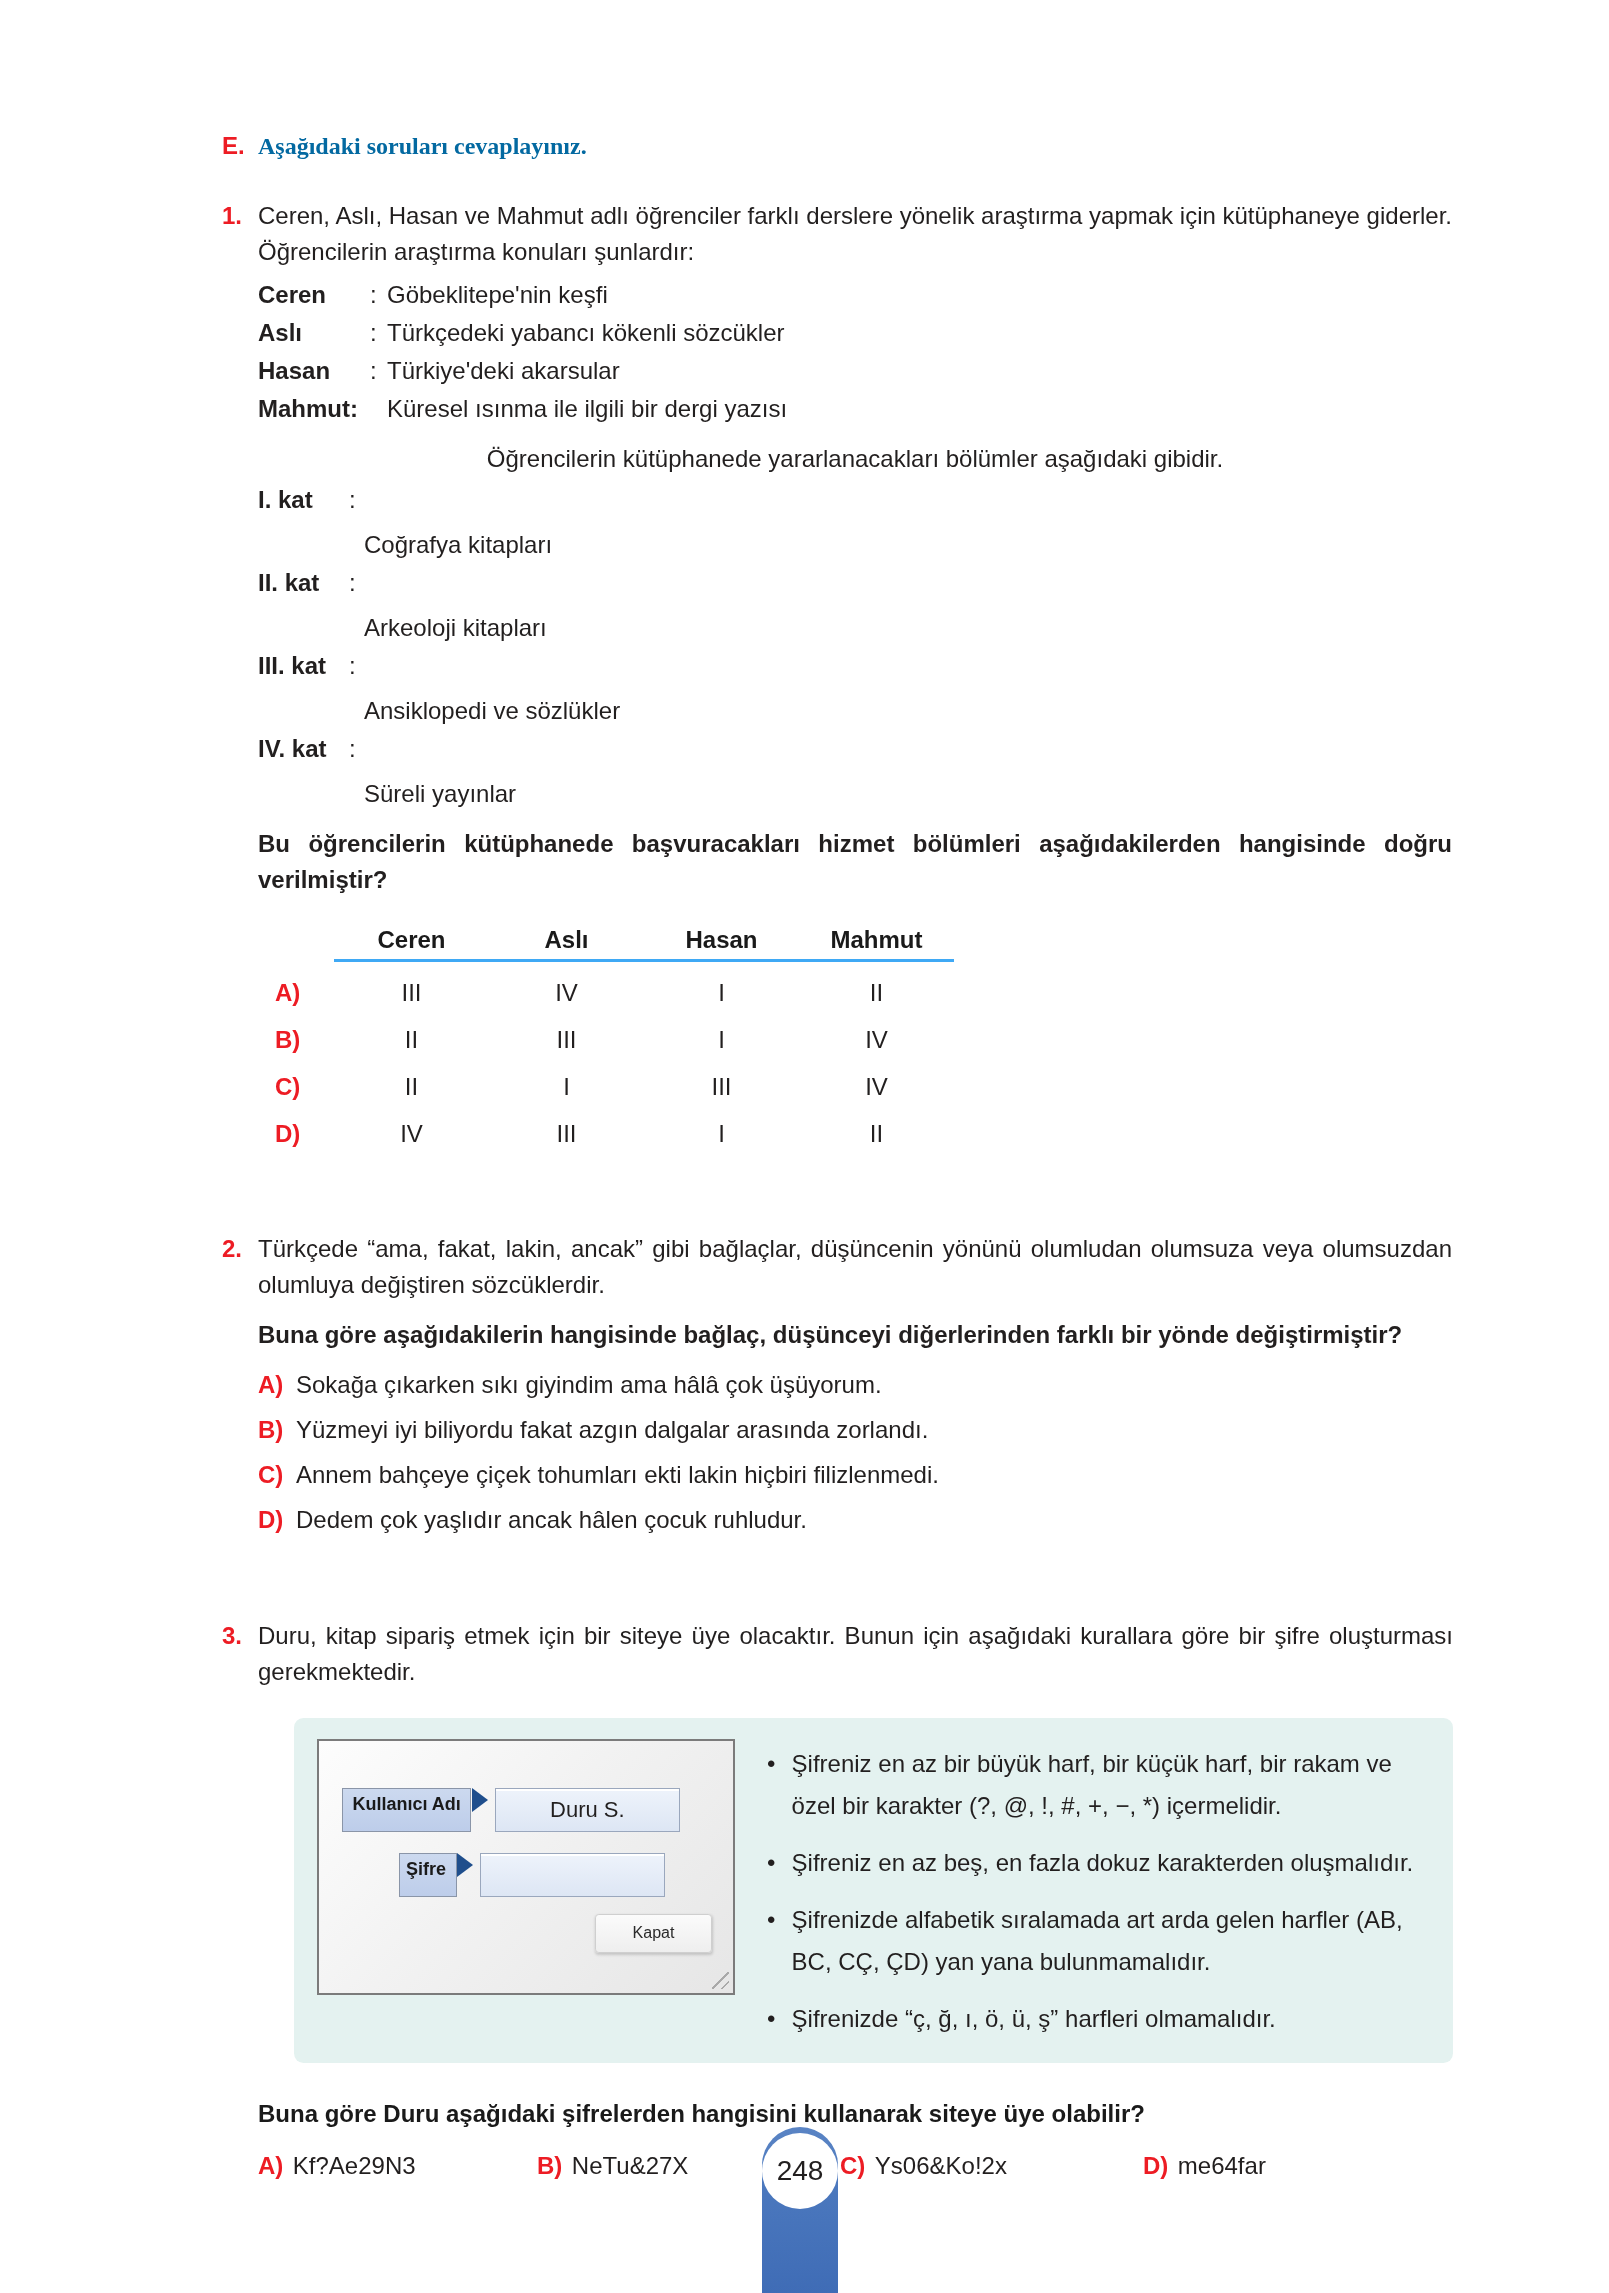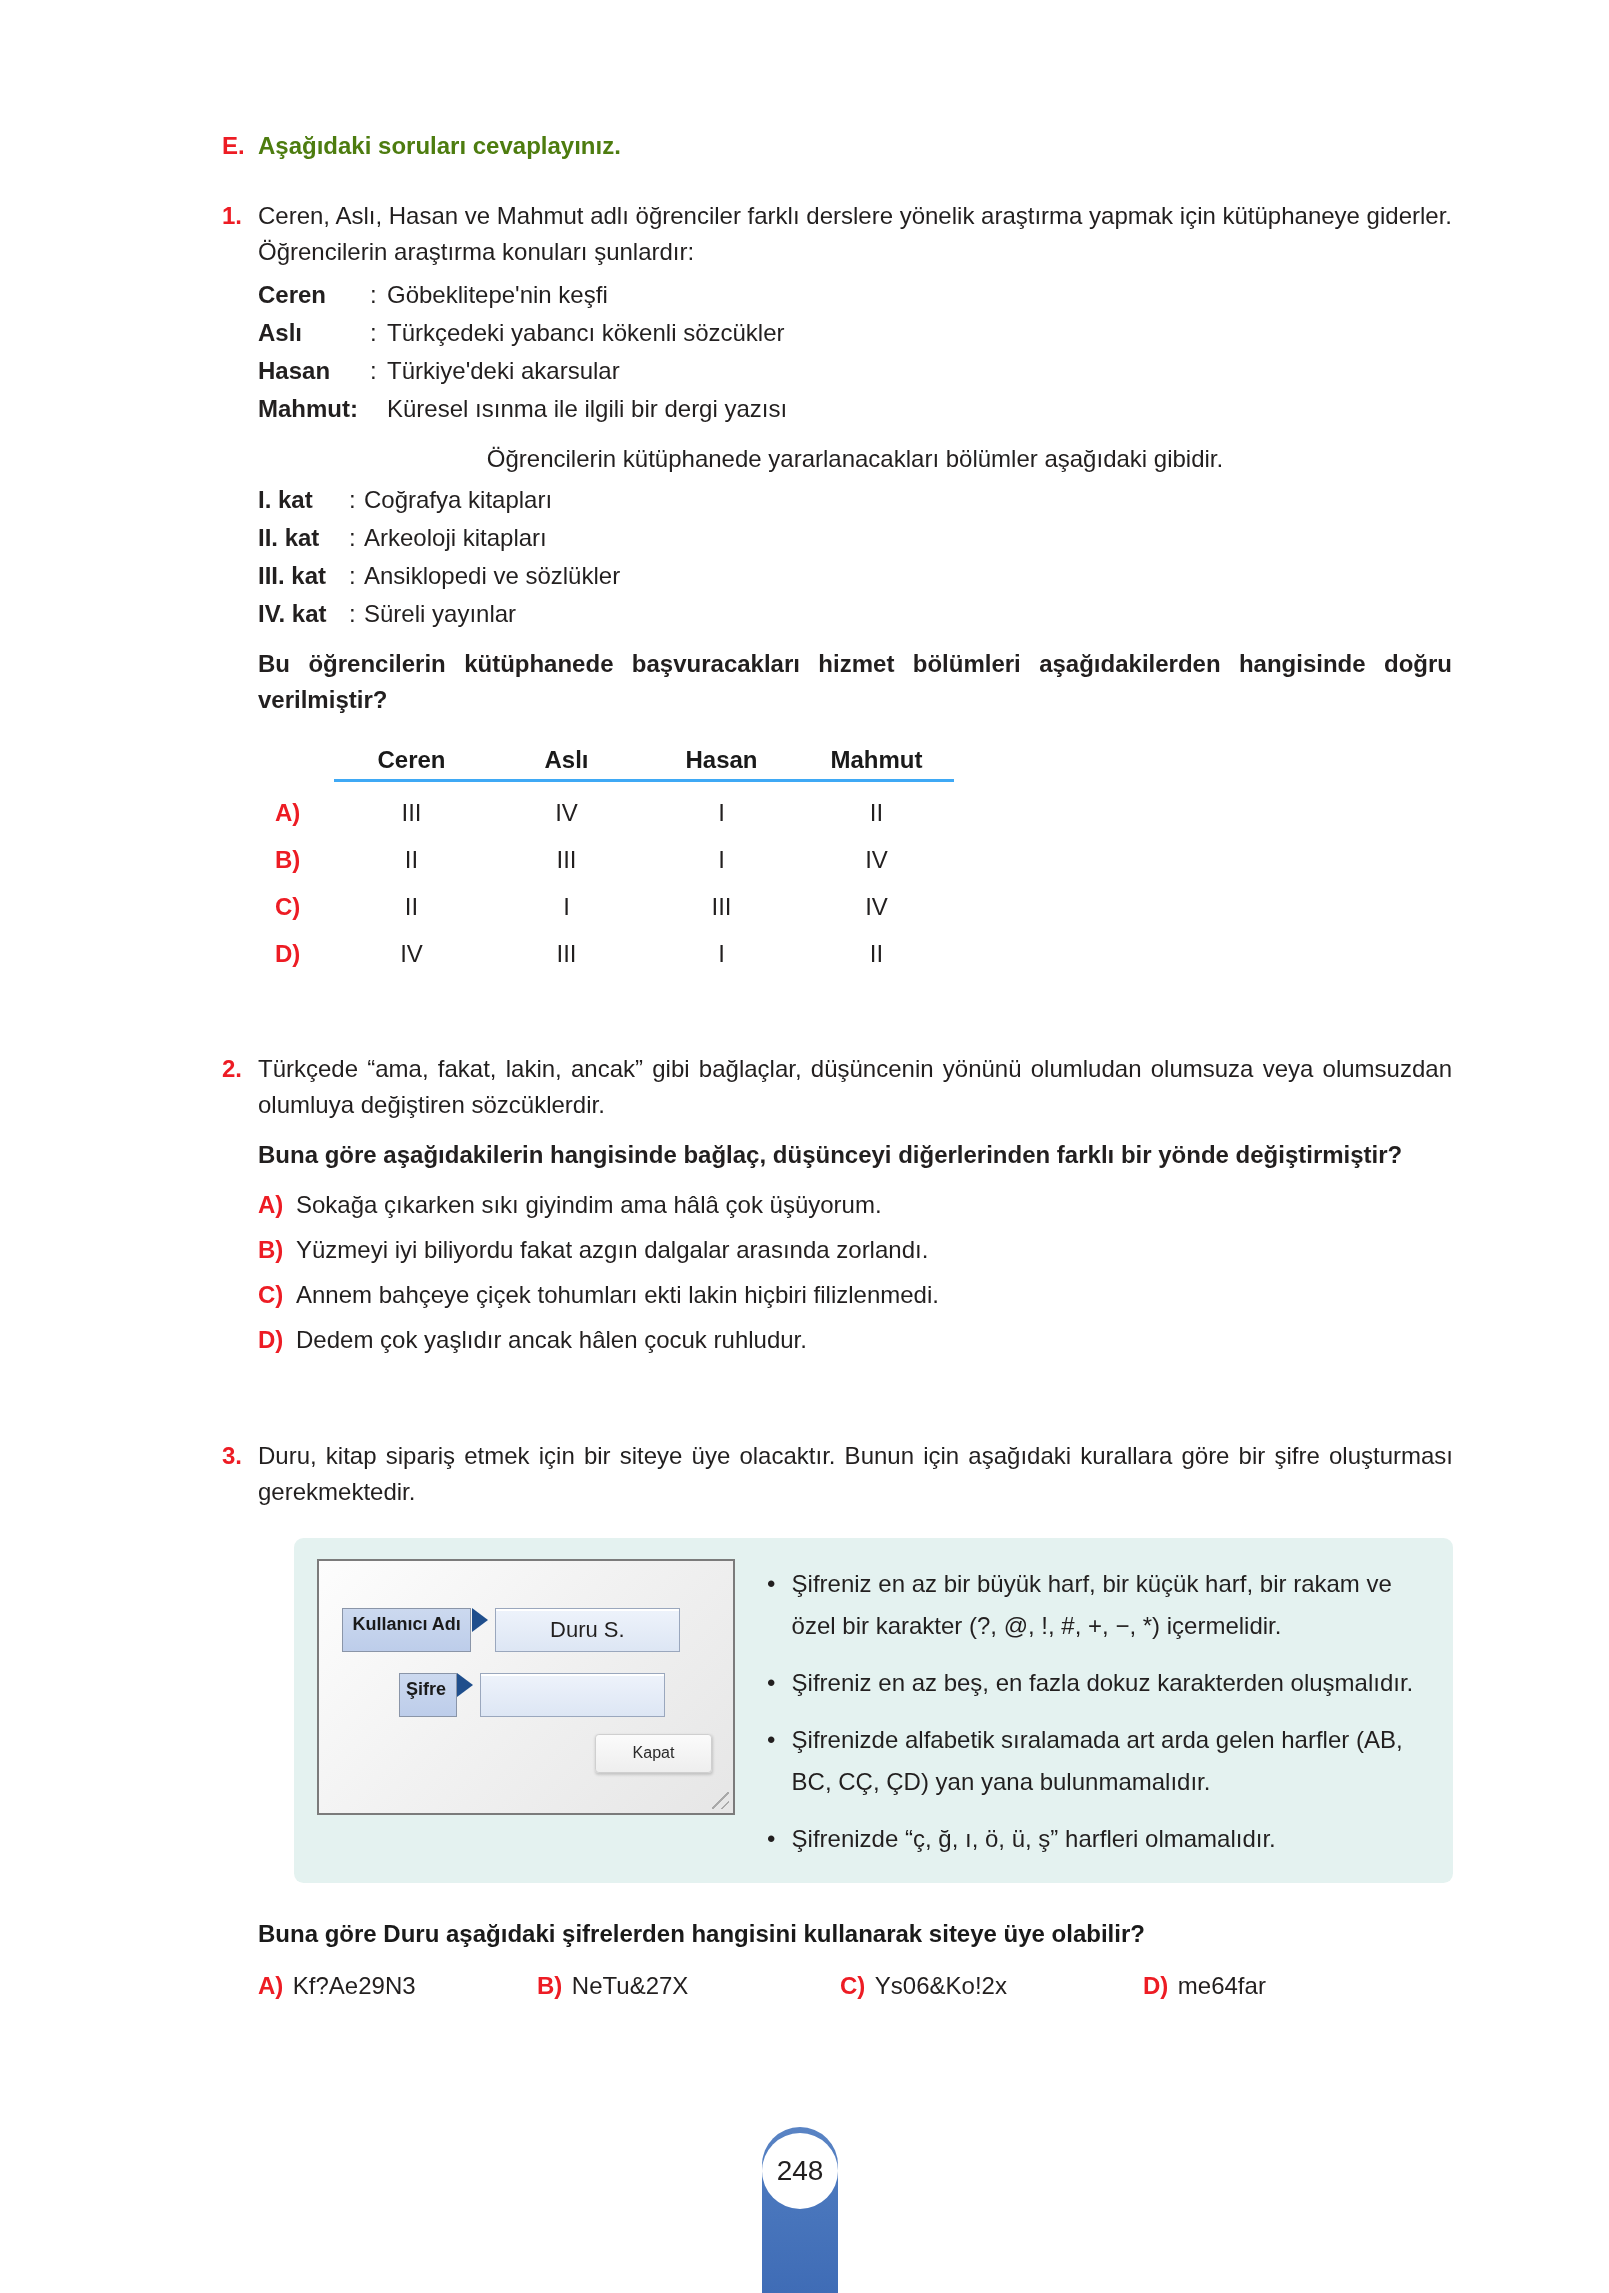--- a/index.html
+++ b/index.html
@@ -30,21 +30,21 @@
   }
 
   
   .section-head {
     display: flex;
     align-items: baseline;
     font-size: 24px;
     margin-bottom: 38px;
   }
   .section-head .marker { width: 36px; font-size: 24px; }
-  .section-head .title { font-weight: bold; color: #4d7c0f; }
+  .section-head .title { font-weight: bold; color: #0369a1; font-family: Liberation Serif, serif; }
 
   
   .question { display: flex; align-items: flex-start; margin-bottom: 0; }
   .question > .marker { width: 36px; font-size: 24px; line-height: 36px; }
   .qbody { flex: 1 1 auto; }
 
   .para {
     font-size: 24px;
     line-height: 36px;
     color: #221f1f;
@@ -68,21 +68,21 @@
 
   .katlist { margin-top: 3.8px; }
   .katrow {
     display: flex;
     font-size: 24px;
     line-height: 38px;
     color: #221f1f;
   }
   .katrow .dt { font-weight: bold; width: 91px; flex: 0 0 91px; }
   .katrow .sep { width: 15px; flex: 0 0 15px; }
-  .katrow .dd { flex: 1 1 auto; }
+  .katrow .dd { flex: 1 1 auto; margin-top: 45px; }
 
   .spacer-sm { height: 13.2px; }
 
   
   .opt-table {
     margin-top: 24.6px;
     margin-left: 17px;
     border-collapse: collapse;
   }
   .opt-table td, .opt-table th { padding: 0; }

